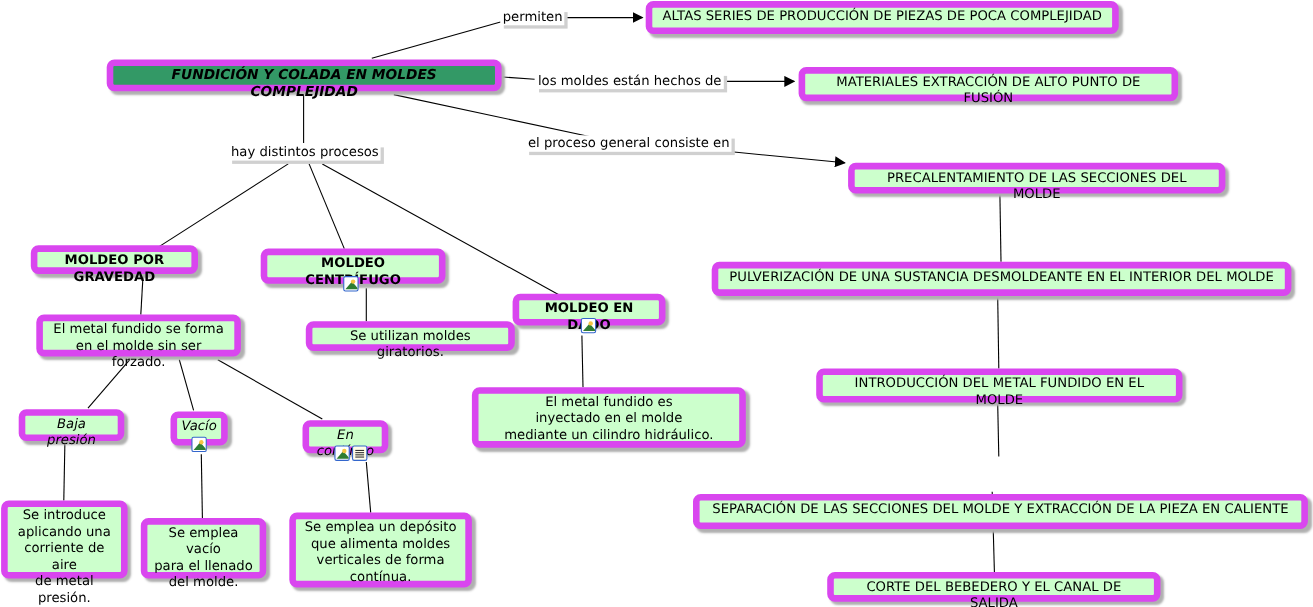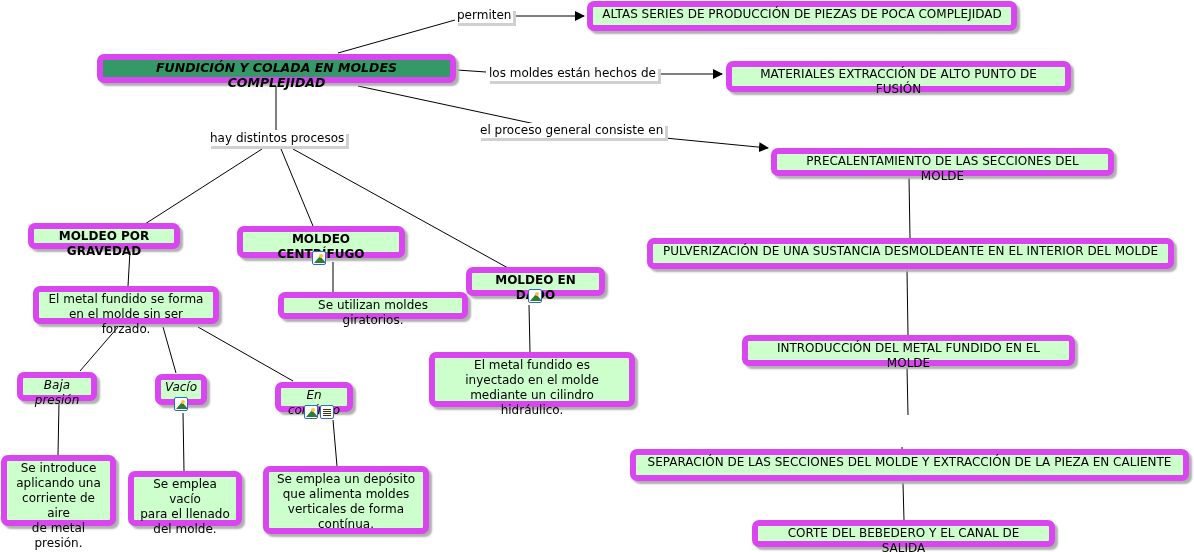--- a/index.html
+++ b/index.html
@@ -93,27 +93,27 @@
   <span class="ic img"></span>
 </div>
 
 <div class="node" style="left:33px;top:286px;width:186px;height:38px;">
   <span class="txt">El metal fundido se forma
 en el molde sin ser forzado.</span>
 </div>
 <div class="node" style="left:238px;top:292px;width:190px;height:27px;margin-left:40px;">
   <span class="txt">Se utilizan moldes giratorios.</span>
 </div>
-<div class="node" style="left:429px;top:352px;width:206px;height:55px;">
+<div class="node" style="left:429px;top:352px;width:249px;height:55px;">
   <span class="txt">El metal fundido es
 inyectado en el molde
 mediante un cilindro hidráulico.</span>
 </div>
 
-<div class="node ital" style="left:17px;top:372px;width:80px;height:29px;">
+<div class="node ital" style="left:17px;top:372px;width:96px;height:29px;">
   <span class="txt">Baja presión</span>
 </div>
 <div class="node ital" style="left:155px;top:374px;width:52px;height:31px;">
   <span class="txt">Vacío</span>
 </div>
 <div class="icons" style="left:174px;top:397px;">
   <span class="ic img"></span>
 </div>
 <div class="node ital" style="left:275px;top:382px;width:78px;height:30px;">
   <span class="txt">En contínuo</span>

